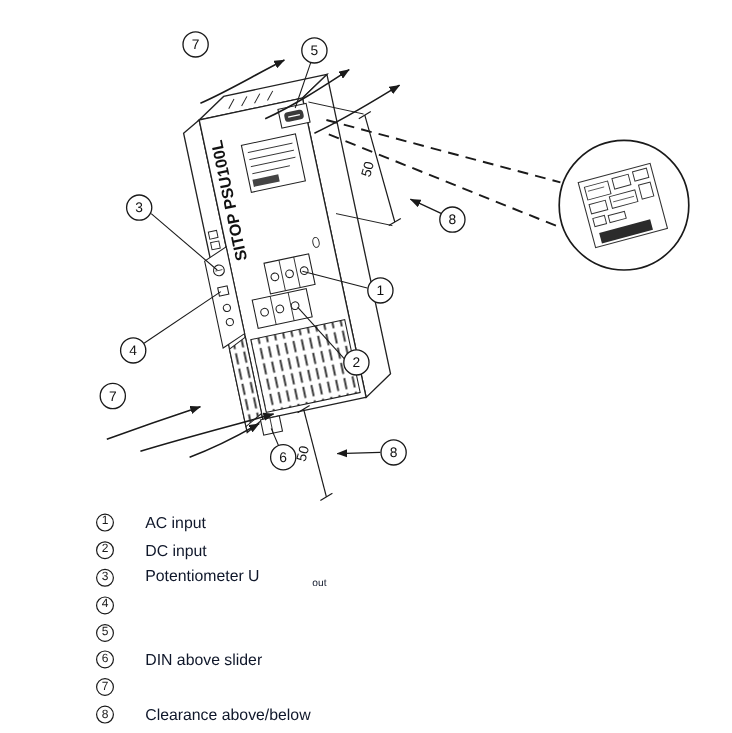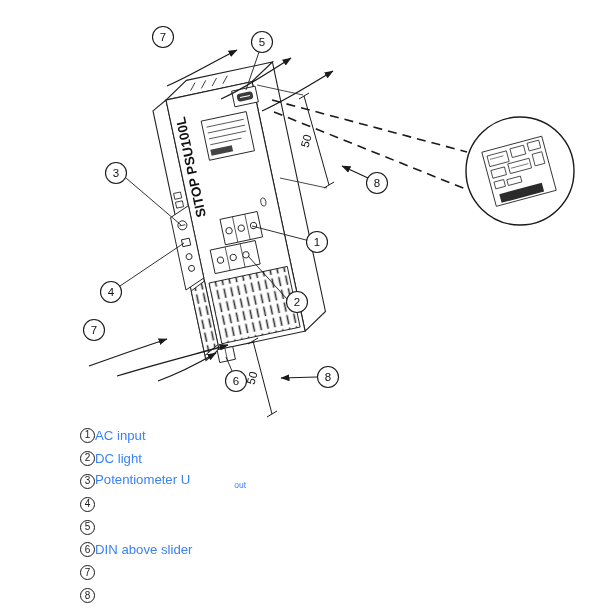--- a/index.html
+++ b/index.html
@@ -8,21 +8,21 @@
     font-family:"Liberation Sans", sans-serif;color:#1a1a1a;overflow:hidden;
   }
   .diagram-svg{position:absolute;top:0;left:0;}
   .legend{position:absolute;top:424px;left:80px;}
   .legend-row{display:flex;align-items:center;height:22.9px;}
   .cnum{
     flex:0 0 auto;width:15px;height:15px;border:1.1px solid #1a1a1a;border-radius:50%;
     display:flex;align-items:center;justify-content:center;
     font-size:10px;line-height:1;color:#1a1a1a;box-sizing:border-box;
   }
-  .clabel{font-size:13.2px;color:#3b82f6;}
+  .clabel{margin-left:26px;font-size:13.2px;color:#0f172a;}
   .clabel sub{font-size:8.5px;padding-left:44px;}
   svg text{font-family:"Liberation Sans", sans-serif;}
 </style>
 </head>
 <body>
 
 <div class="page">
 
   <svg class="diagram-svg" width="610" height="424" viewBox="0 0 610 424">
     <defs>
@@ -215,37 +215,38 @@
     </g>
   </svg>
 
   <div class="legend">
     <div class="legend-row">
       <span class="cnum">1</span>
       <span class="clabel"><span>AC input</span></span>
     </div>
     <div class="legend-row">
       <span class="cnum">2</span>
-      <span class="clabel"><span>DC light</span></span>
+      <span class="clabel"><span>DC input</span></span>
     </div>
     <div class="legend-row">
       <span class="cnum">3</span>
       <span class="clabel"><span>Potentiometer U</span><sub>out</sub></span>
     </div>
     <div class="legend-row">
       <span class="cnum">4</span>
     </div>
     <div class="legend-row">
       <span class="cnum">5</span>
     </div>
     <div class="legend-row">
       <span class="cnum">6</span>
       <span class="clabel"><span>DIN above slider</span></span>
     </div>
     <div class="legend-row">
       <span class="cnum">7</span>
     </div>
     <div class="legend-row">
       <span class="cnum">8</span>
+      <span class="clabel"><span>Clearance above/below</span></span>
     </div>
   </div>
 
 </div>
 
 </body></html>

